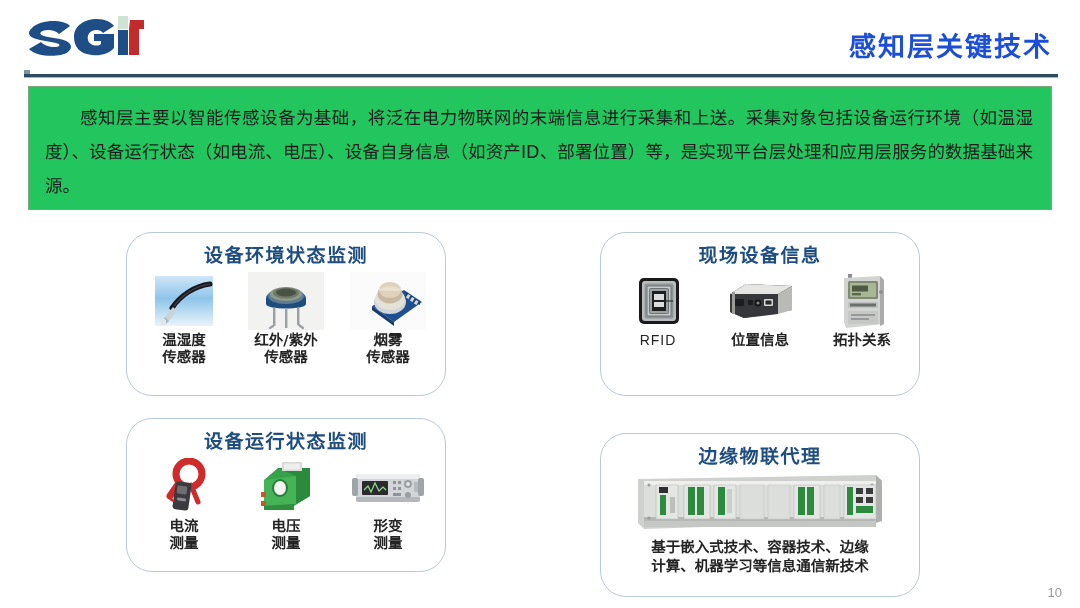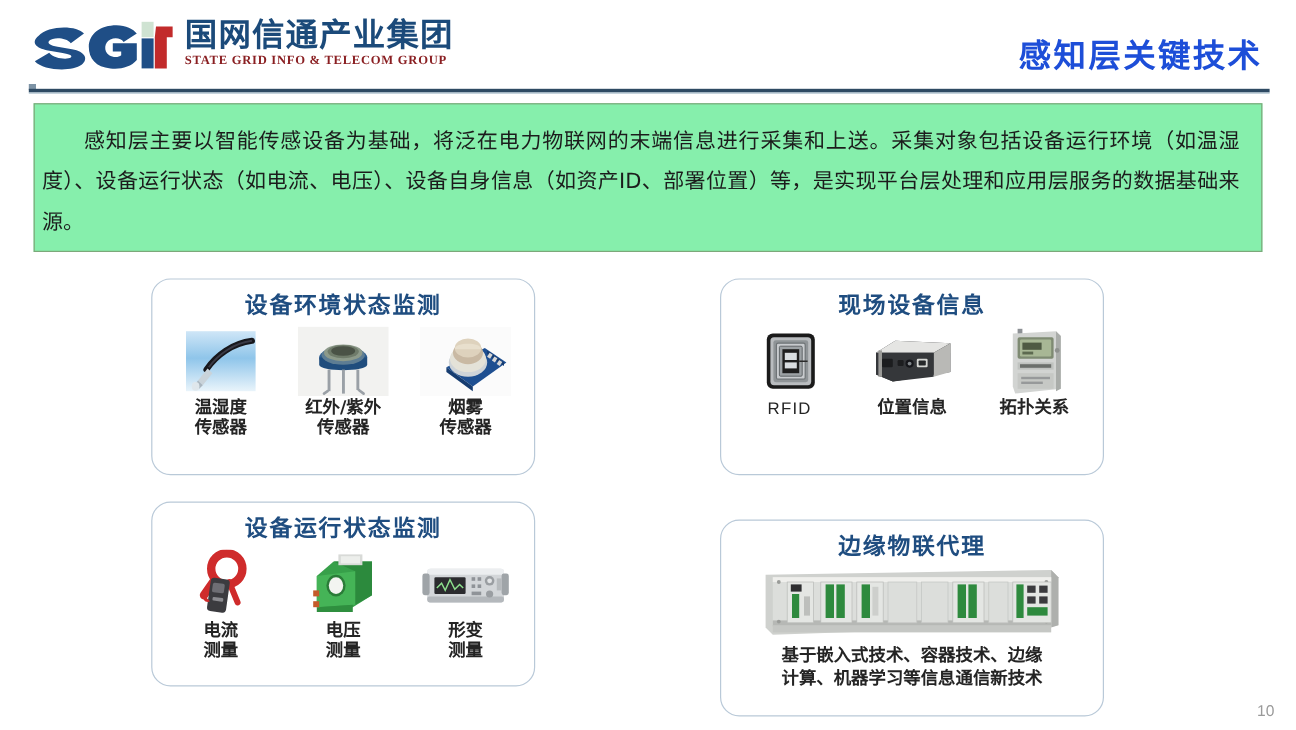--- a/index.html
+++ b/index.html
@@ -97,23 +97,23 @@
   }
 
   
   .intro-box {
     position: absolute;
     left: 28px;
     top: 86px;
     width: 1024px;
     height: 124px;
     box-sizing: border-box;
-    background: #86efac;
+    background: #22c55e;
     border: 1px solid #7ca87a;
-    padding: 14px 18px 10px 6px;
+    padding: 14px 18px 10px 16px;
   }
   .intro-text {
     font-family: "DejaVu Sans", "Liberation Sans", sans-serif;
     font-size: 17.5px;
     line-height: 34px;
     color: #1c1c1c;
     text-indent: 2em;
     text-align: justify;
     margin: 0;
   }
@@ -124,21 +124,21 @@
     left: 0;
     top: 228px;
     width: 1080px;
     height: 360px;
   }
   .card {
     position: absolute;
     box-sizing: border-box;
     background: #ffffff;
     border: 1.4px solid #b9c9d8;
-    border-radius: 16px;
+    border-radius: 26px;
   }
   .card-1 { left: 126px; top: 4px;   width: 320px; height: 164px; }
   .card-2 { left: 600px; top: 4px;   width: 320px; height: 164px; }
   .card-3 { left: 126px; top: 190px; width: 320px; height: 154px; }
   .card-4 { left: 600px; top: 205px; width: 320px; height: 164px; }
 
   .card-title {
     text-align: center;
     font-family: "DejaVu Sans", "Liberation Sans", sans-serif;
     font-size: 19px;
@@ -228,24 +228,20 @@
                  C45 25, 48 31, 42 36 C34 42, 10 41, 3 33 L15 26 C19 31, 30 32, 33 30 C35 28, 31 27, 25 26
                  L14 24 C3 22, 0 17, 6 12 Z" fill="#1f4e86"></path>
         <path d="M48 21 C48 10, 58 3, 71 3 C79 3, 85 6, 88 10 L77 17 C75 14, 70 13, 66 15
                  C61 17, 60 25, 65 28 C68 30, 73 30, 75 28 L75 25 L68 25 L68 18 L88 18 L88 32
                  C83 38, 74 40, 66 39 C54 38, 48 31, 48 21 Z" fill="#1f4e86"></path>
         <rect x="92" y="14" width="10" height="25" fill="#1f4e86"></rect>
         <path d="M104 4 L118 4 L118 13 L113 13 L113 39 L103 39 L103 13 L104 4 Z" fill="#c22b2b"></path>
         <path d="M48 21 C48 14, 52 9, 58 6 L62 14 C59 16, 58 19, 58 21 Z" fill="#c22b2b" opacity="0.0"></path>
         <path d="M27 34 L43 34 L43 40 L27 40 Z" fill="#1f4e86" opacity="0"></path>
       </svg>
-    </div>
-    <div class="logo-words">
-      <div class="logo-cn">国网信通产业集团</div>
-      <div class="logo-en">STATE GRID INFO &amp; TELECOM GROUP</div>
     </div>
   </div>
 
   <div class="slide-title">感知层关键技术</div>
   <div class="header-rule-cap"></div>
   <div class="header-rule"></div>
 </div>
 
 <div class="intro-box">
   <p class="intro-text">感知层主要以智能传感设备为基础，将泛在电力物联网的末端信息进行采集和上送。采集对象包括设备运行环境（如温湿度）、设备运行状态（如电流、电压）、设备自身信息（如资产ID、部署位置）等，是实现平台层处理和应用层服务的数据基础来源。</p>

